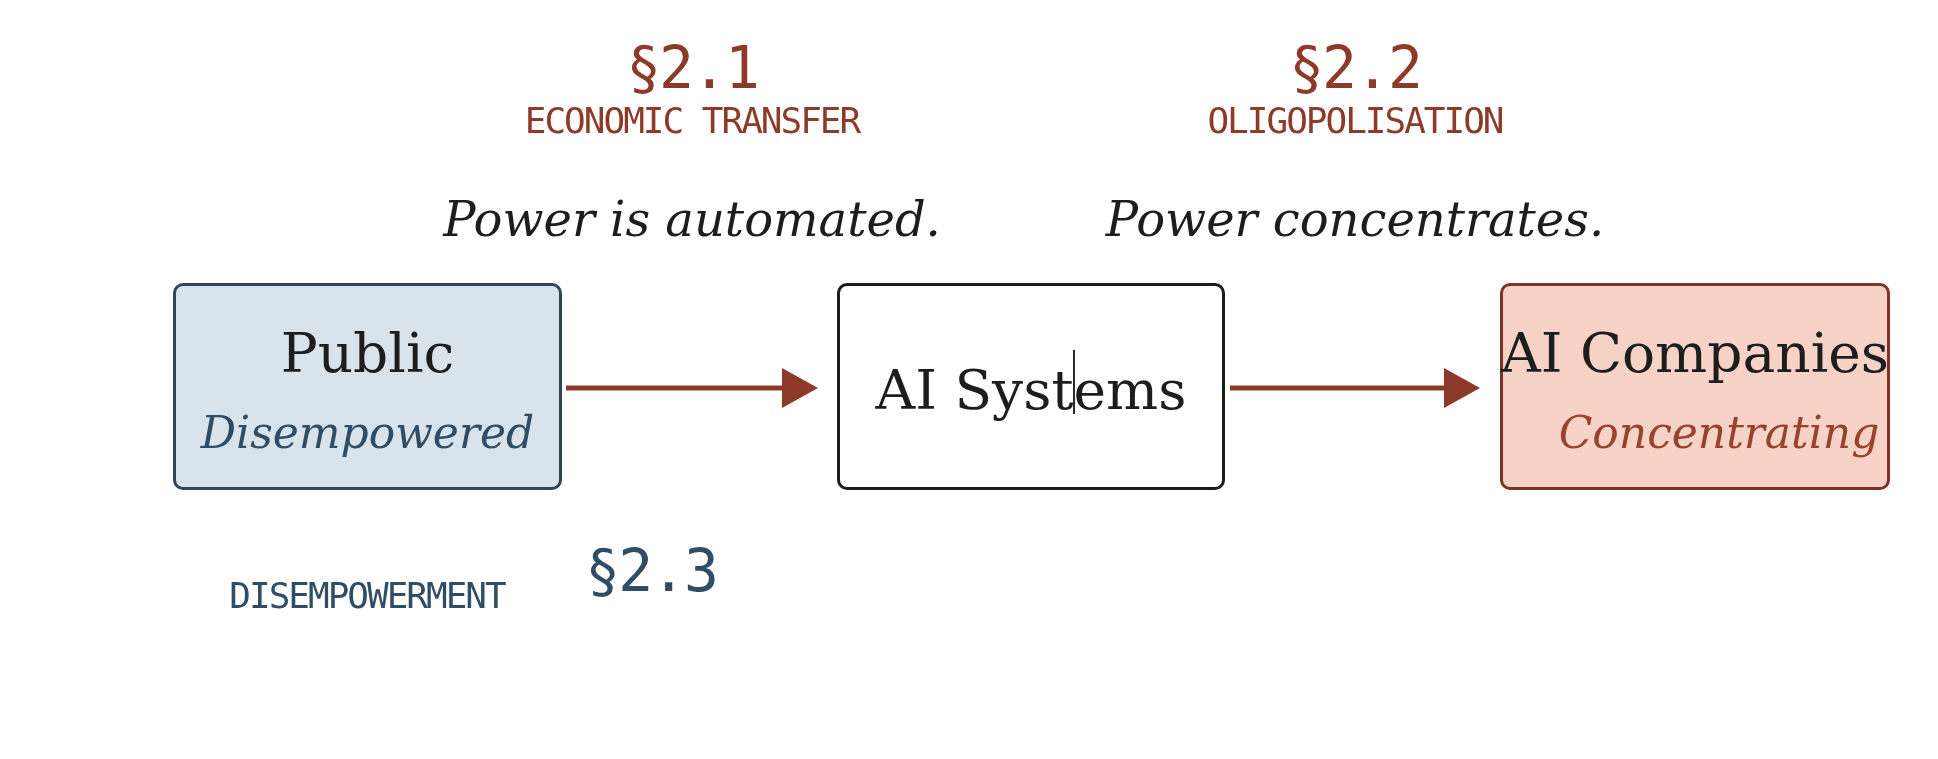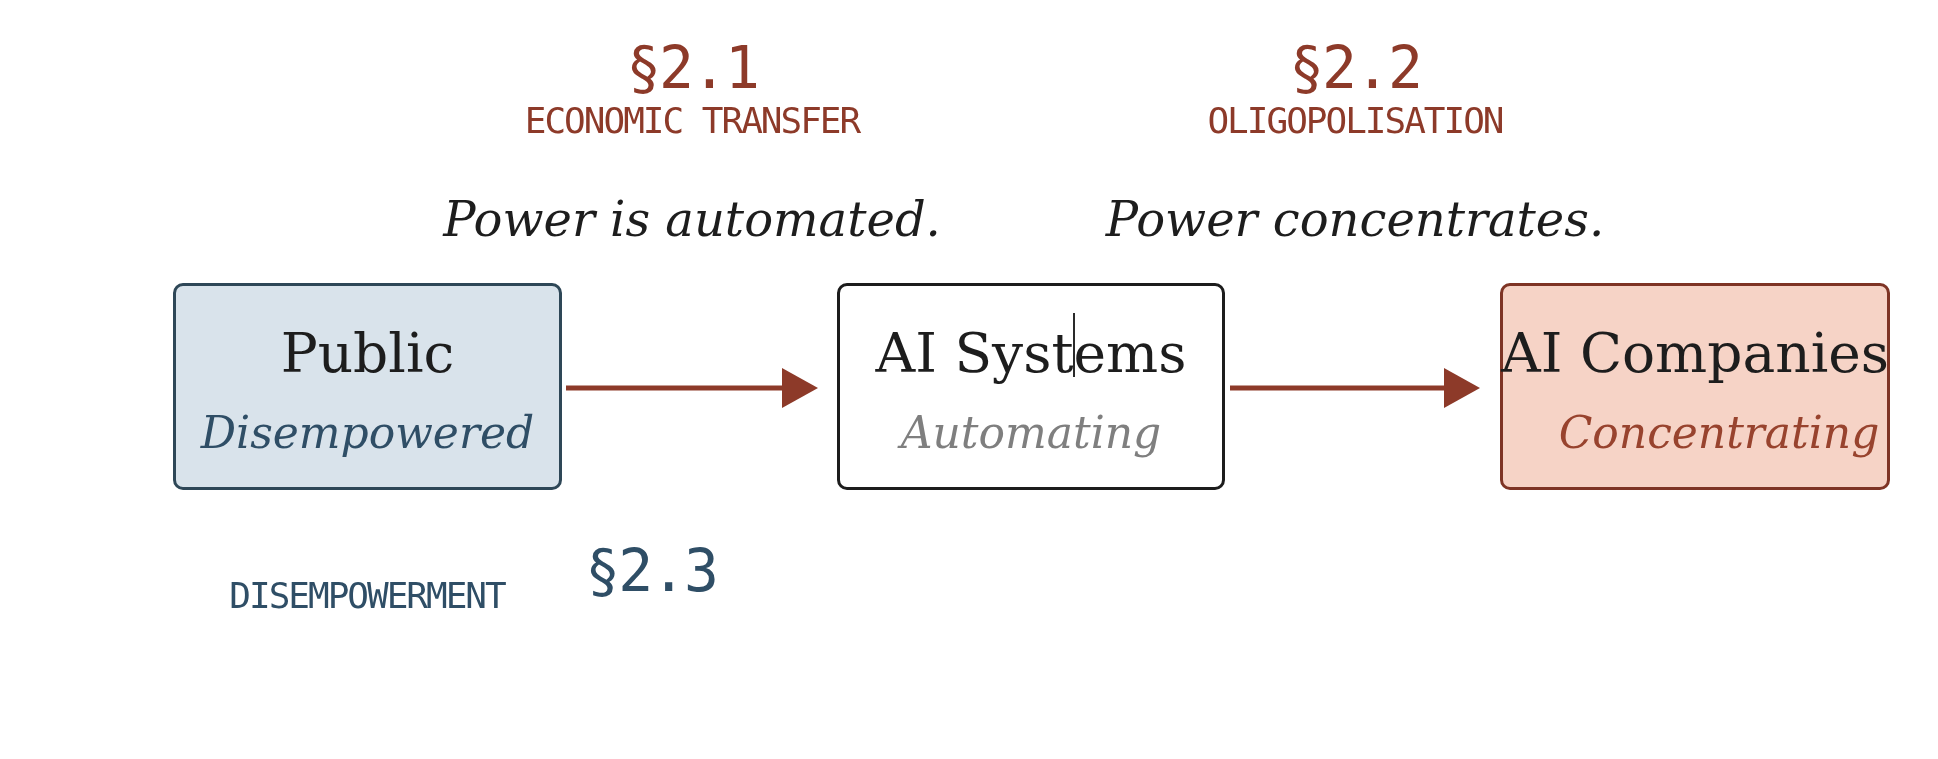--- a/index.html
+++ b/index.html
@@ -117,21 +117,20 @@
 
   <div class="node" id="node-public">
     <div class="node-title">Public</div>
     <div class="node-subtitle">Disempowered</div>
   </div>
 
   <div class="node" id="node-systems">
     <div class="node-title">
       <span class="caret-anchor"><span>AI Syst</span><span class="caret"></span></span><span>ems</span>
     </div>
-    <div class="node-subtitle">Automating</div>
   </div>
 
   <div class="node" id="node-companies">
     <div class="node-title">AI Companies</div>
     <div class="node-subtitle">Concentrating</div>
   </div>
 
 </div>
 
 </body></html>

